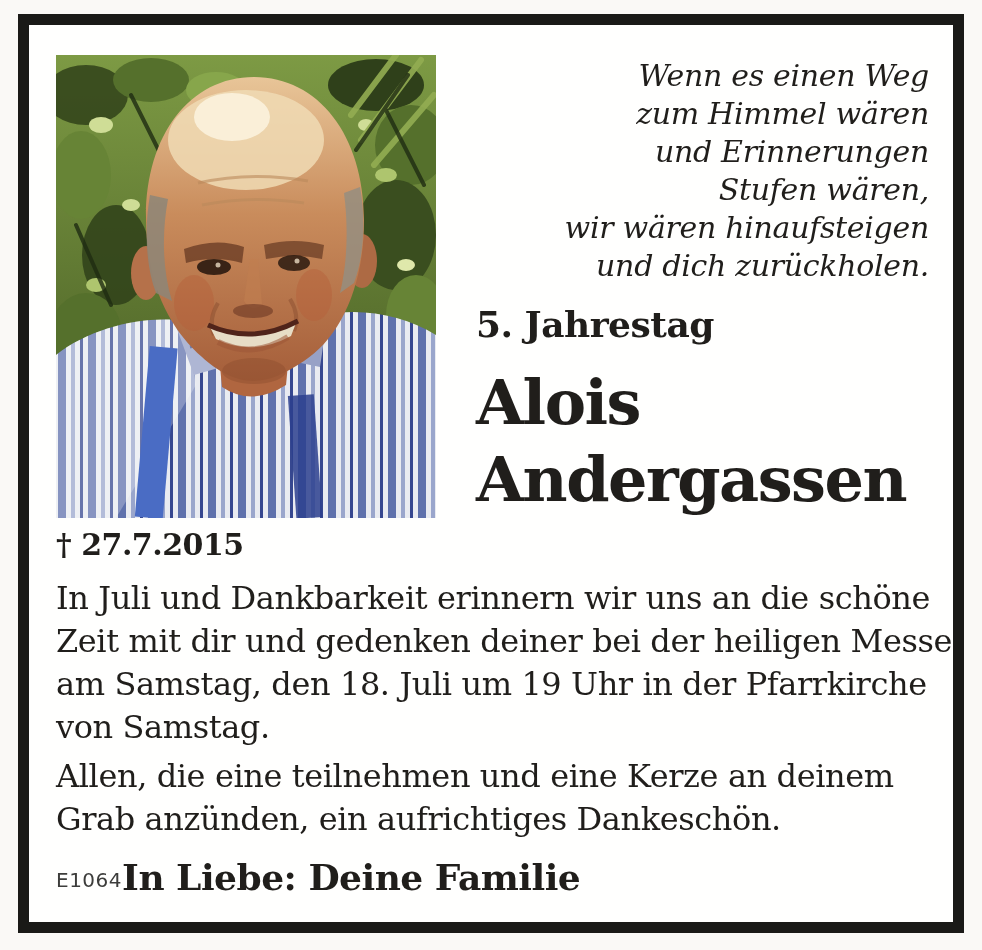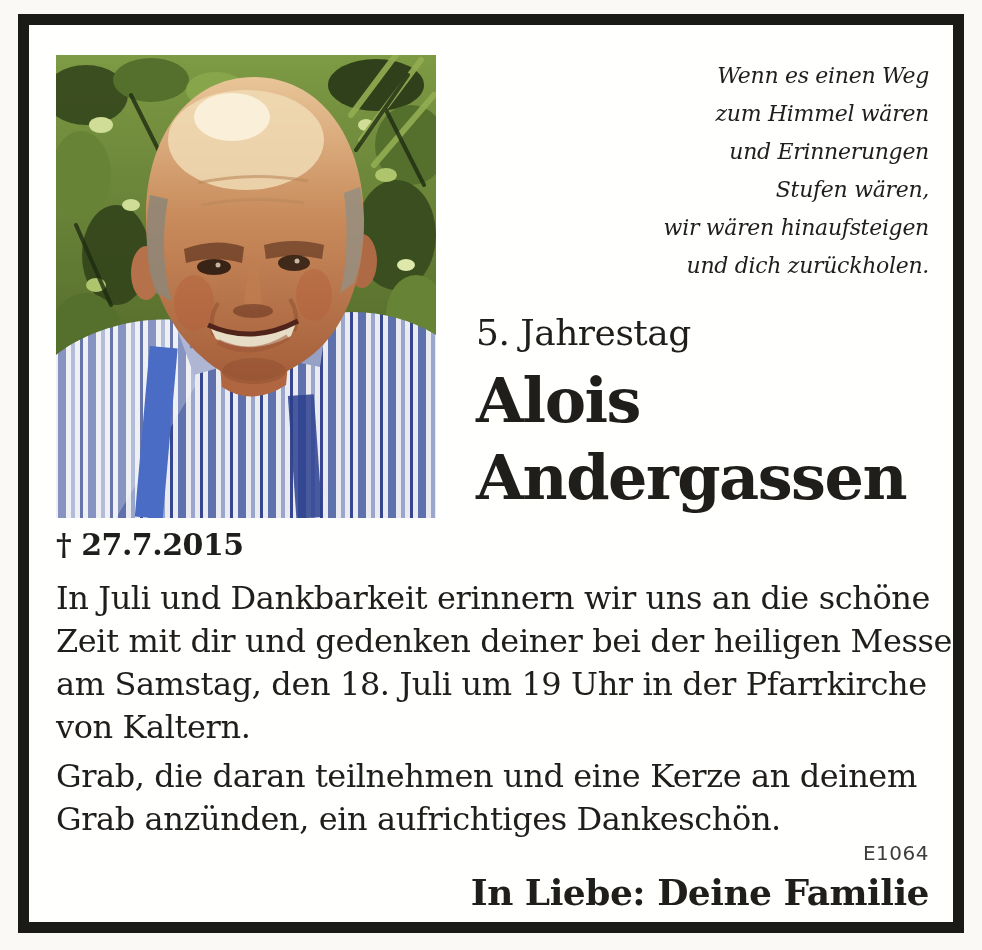--- a/index.html
+++ b/index.html
@@ -38,52 +38,50 @@
   .right-col {
     flex: 1;
     padding-left: 40px;
     display: flex;
     flex-direction: column;
     min-width: 0;
   }
   .poem {
     text-align: right;
     font-style: italic;
-    font-size: 22px;
+    font-size: 30px;
     line-height: 38px;
     letter-spacing: -0.3px;
     padding-top: 2px;
   }
   .anniversary {
-    font-weight: normal;
+    font-weight: bold;
     font-size: 36px;
     letter-spacing: -0.5px;
-    margin-top: 27px;
+    margin-top: 18px;
   }
   .deceased-name {
     font-weight: bold;
     font-size: 62px;
     line-height: 77px;
     letter-spacing: -1.5px;
-    margin-top: 9px;
+    margin-top: 19px;
   }
   .body-text {
     font-size: 32px;
     line-height: 43px;
     letter-spacing: -0.4px;
     white-space: nowrap;
   }
   .body-text.first { margin-top: 15px; }
   .body-text.thanks { margin-top: 6px; }
   .footer-row {
     margin-top: auto;
     display: flex;
-    justify-content: space-between;
     align-items: flex-end;
-    flex-direction: column;
   }
   .ref-code {
     font-family: "DejaVu Sans", "Liberation Sans", sans-serif;
     font-size: 20px;
     color: var(--code-text, #3d3d3b);
     letter-spacing: 0.5px;
     margin-bottom: 6px;
   }
   .closing {
     font-weight: bold;
@@ -235,25 +233,25 @@
         <div>Andergassen</div>
       </div>
     </div>
 
   </div>
 
   <div class="body-text first">
     <div>In Juli und Dankbarkeit erinnern wir uns an die schöne</div>
     <div>Zeit mit dir und gedenken deiner bei der heiligen Messe</div>
     <div>am Samstag, den 18. Juli um 19 Uhr in der Pfarrkirche</div>
-    <div>von Kaltern.</div>
+    <div>von Samstag.</div>
   </div>
 
   <div class="body-text thanks">
-    <div>Grab, die daran teilnehmen und eine Kerze an deinem</div>
+    <div>Allen, die eine teilnehmen und eine Kerze an deinem</div>
     <div>Grab anzünden, ein aufrichtiges Dankeschön.</div>
   </div>
 
   <div class="footer-row">
     <div class="ref-code">E1064</div>
     <div class="closing">In Liebe: Deine Familie</div>
   </div>
 
 </div>
 

